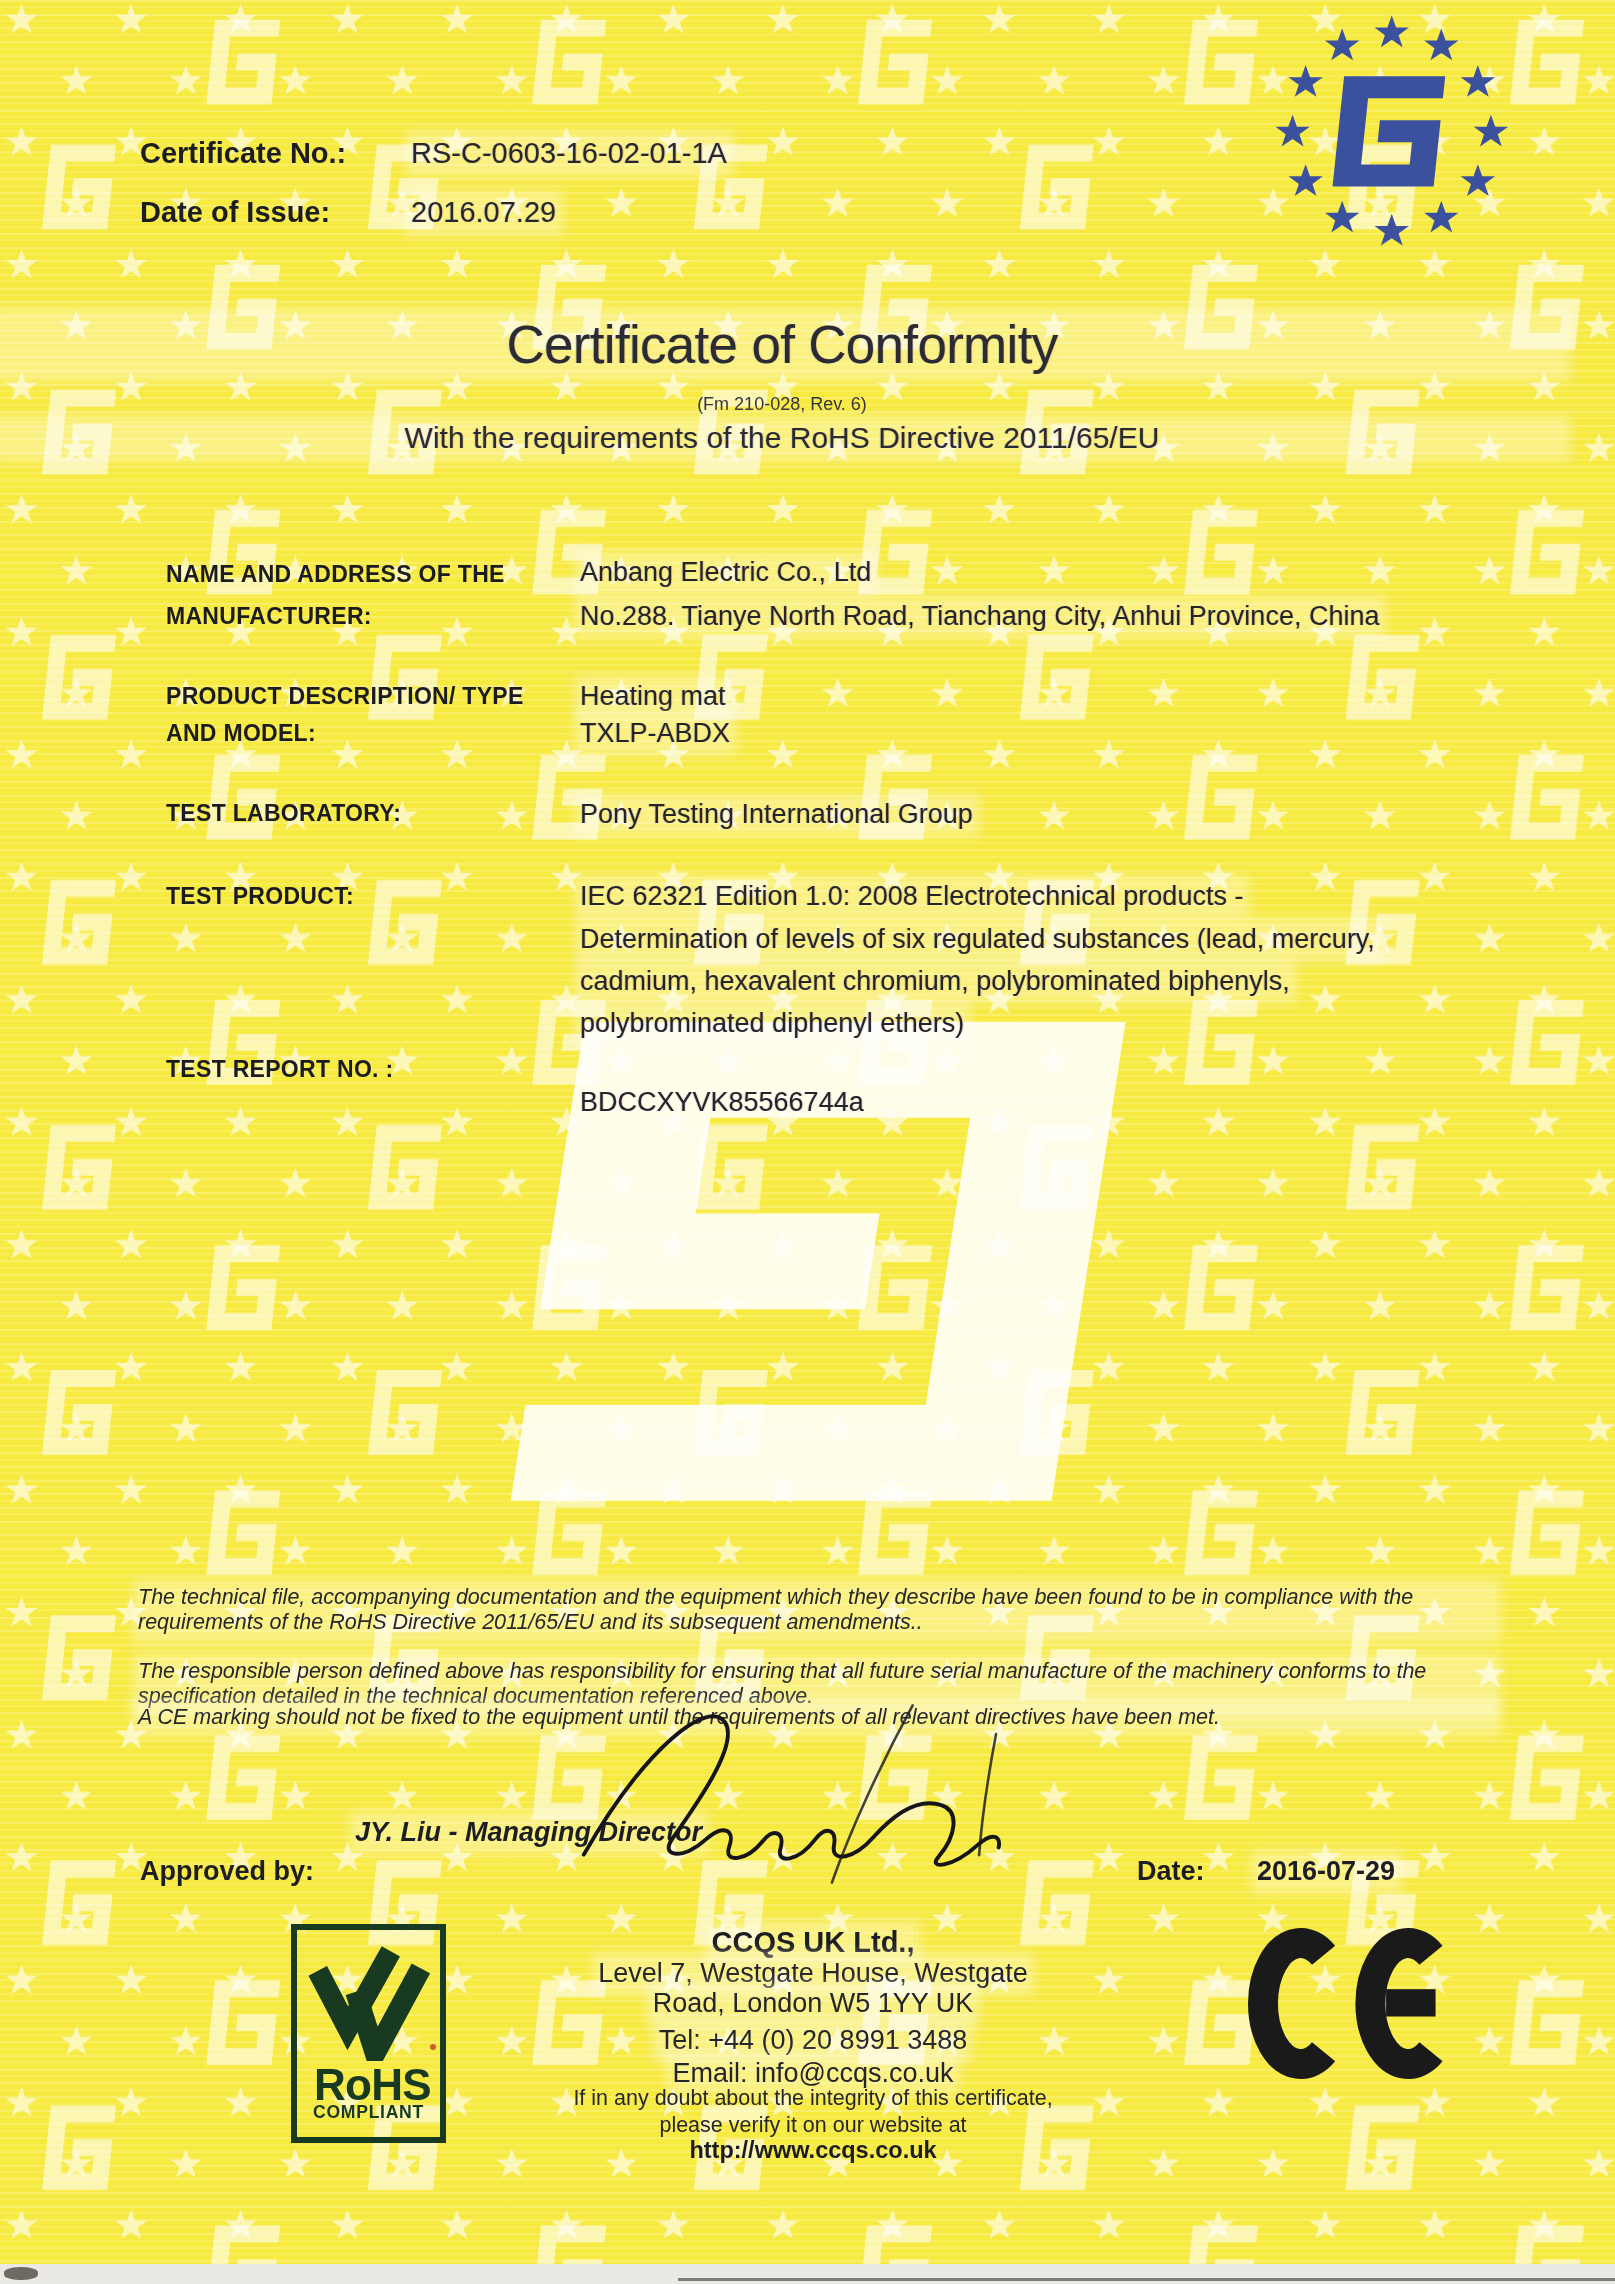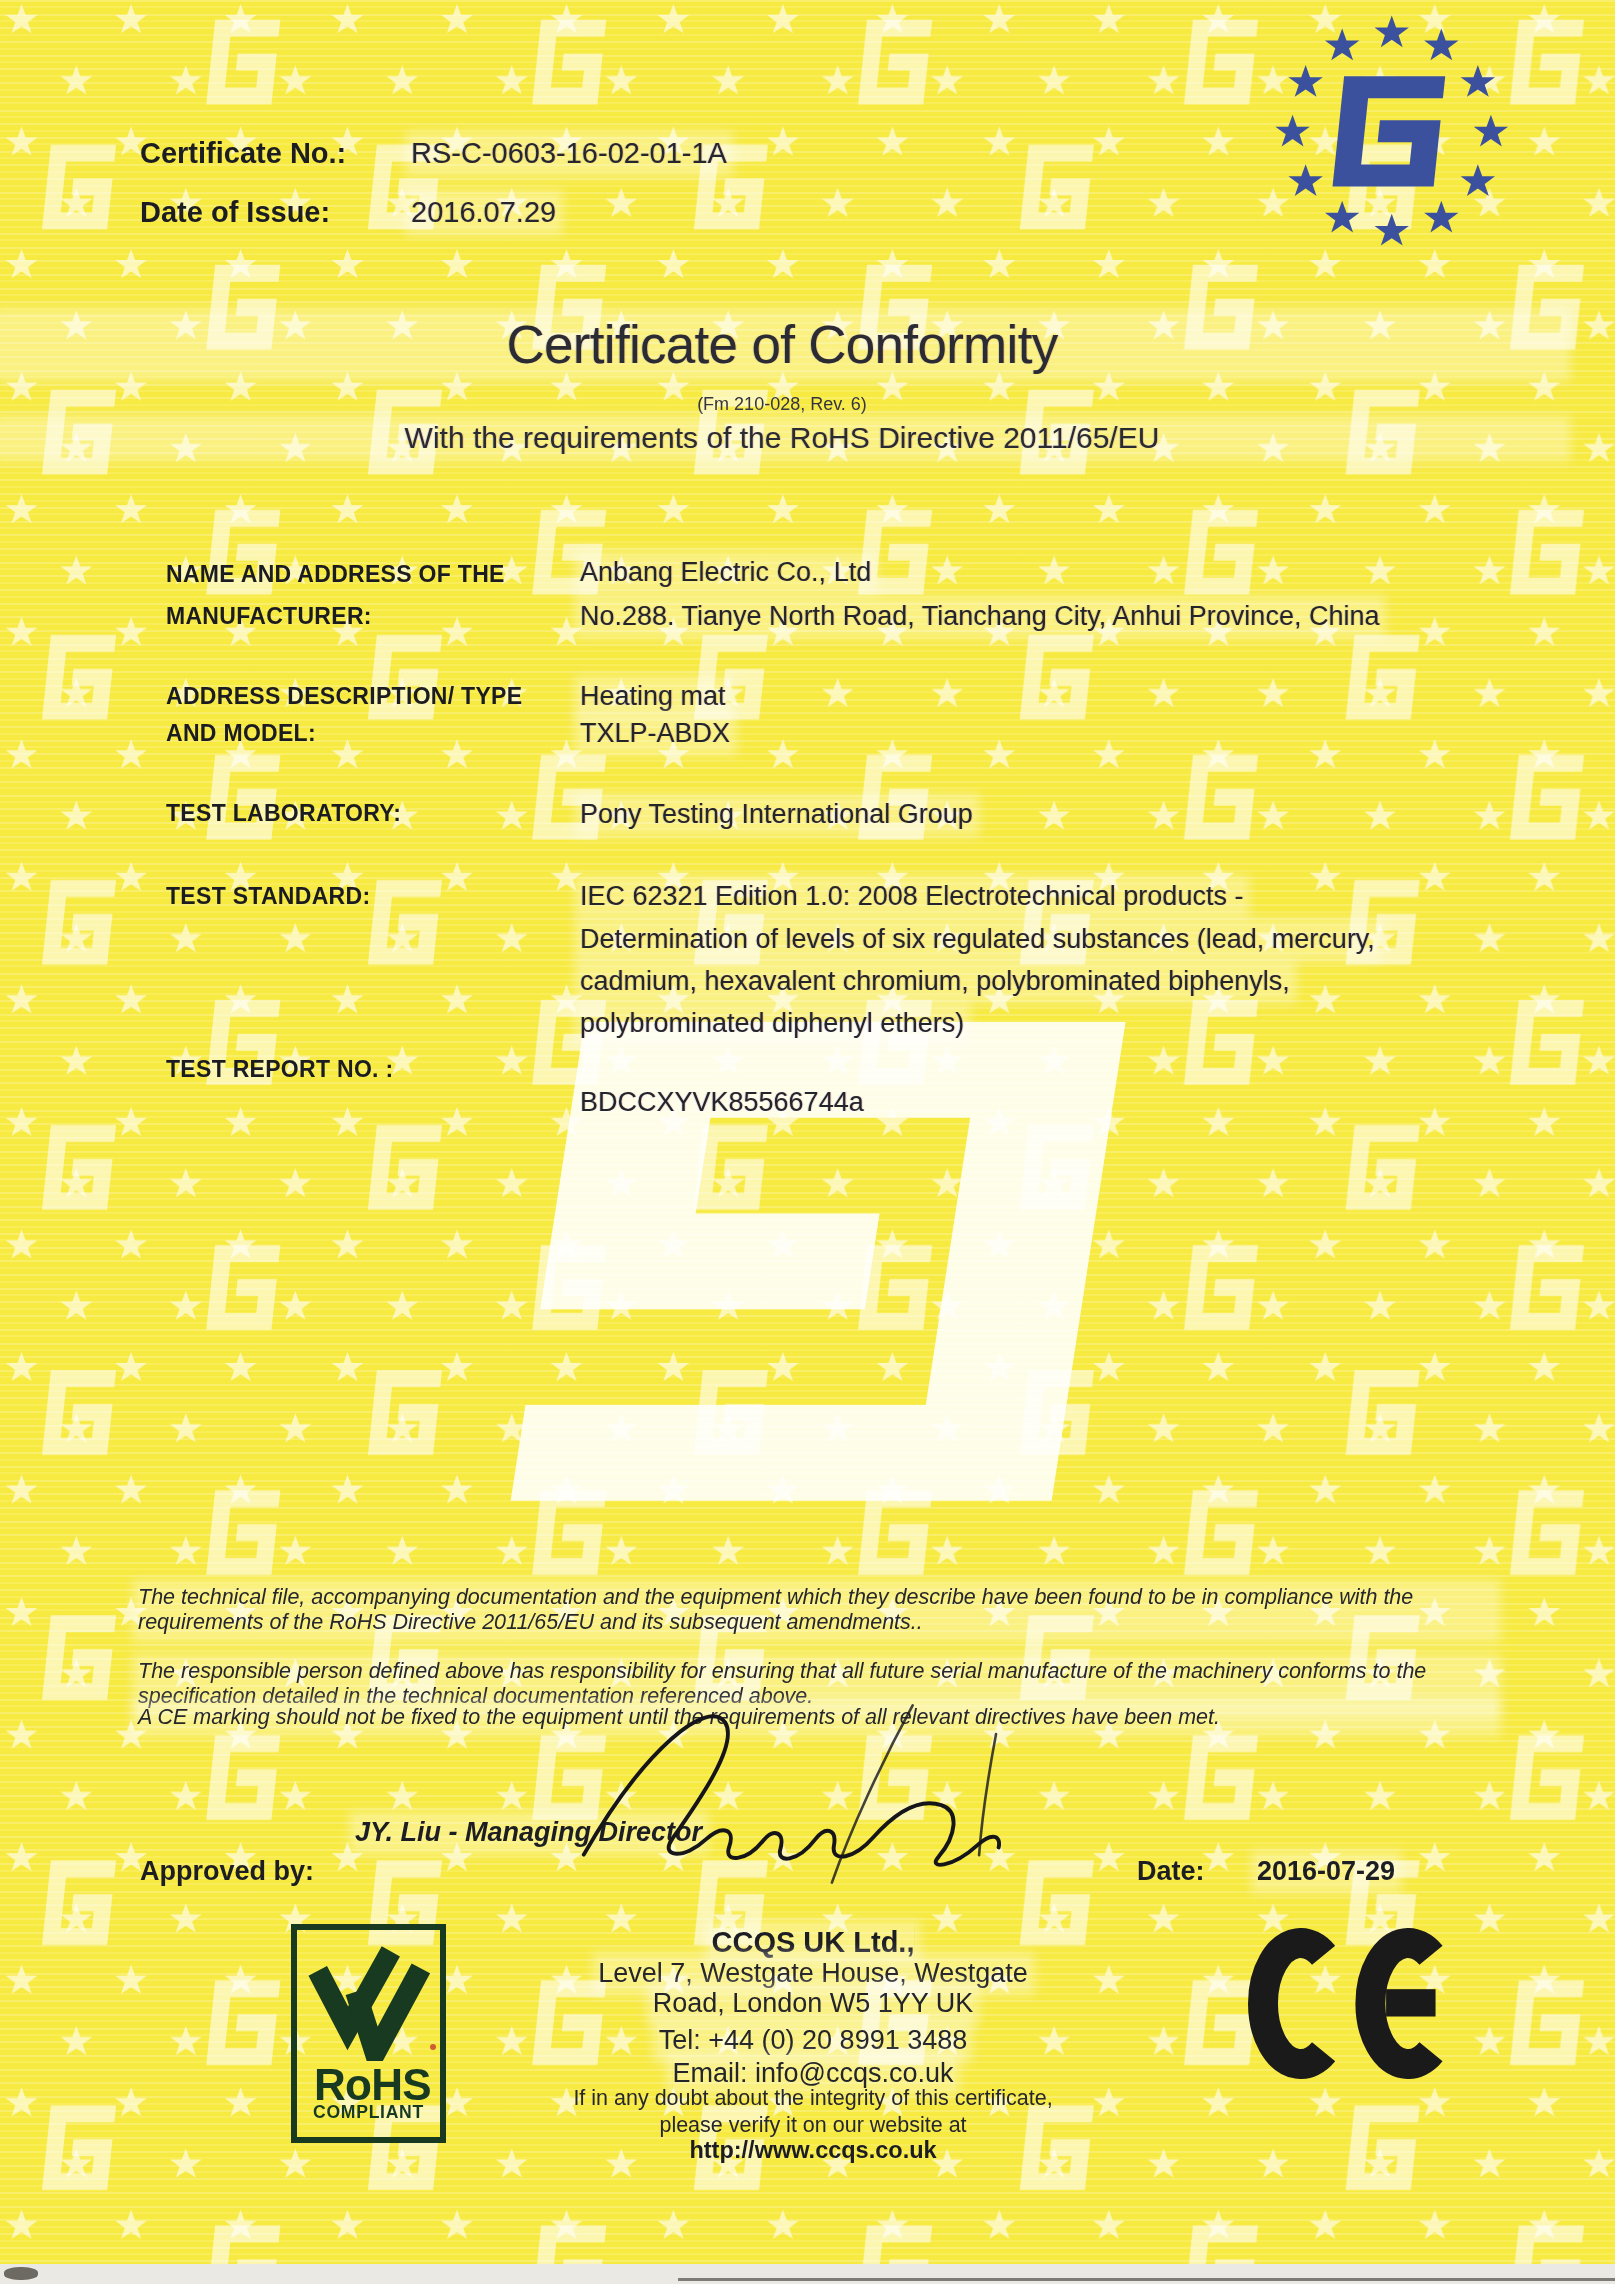--- a/index.html
+++ b/index.html
@@ -115,29 +115,29 @@
 
   <div class="ctr title halo fringe" style="top:314px;">Certificate of Conformity</div>
   <div class="ctr formref" style="top:394px;">(Fm 210-028, Rev. 6)</div>
   <div class="ctr subtitle halo fringe" style="top:421px;">With the requirements of the RoHS Directive 2011/65/EU</div>
 
   <span class="tx lab" style="left:166px;top:561px;">NAME AND ADDRESS OF THE</span>
   <span class="tx lab" style="left:166px;top:603px;">MANUFACTURER:</span>
   <span class="tx val halo fringe" style="left:580px;top:557px;">Anbang Electric Co., Ltd</span>
   <span class="tx val halo fringe" style="left:580px;top:601px;">No.288. Tianye North Road, Tianchang City, Anhui Province, China</span>
 
-  <span class="tx lab" style="left:166px;top:683px;">ADDRESS DESCRIPTION/ TYPE</span>
+  <span class="tx lab" style="left:166px;top:683px;">PRODUCT DESCRIPTION/ TYPE</span>
   <span class="tx lab" style="left:166px;top:720px;">AND MODEL:</span>
   <span class="tx val halo fringe" style="left:580px;top:681px;">Heating mat</span>
   <span class="tx val halo fringe" style="left:580px;top:718px;">TXLP-ABDX</span>
 
   <span class="tx lab" style="left:166px;top:800px;">TEST LABORATORY:</span>
   <span class="tx val halo fringe" style="left:580px;top:799px;">Pony Testing International Group</span>
 
-  <span class="tx lab" style="left:166px;top:883px;">TEST STANDARD:</span>
+  <span class="tx lab" style="left:166px;top:883px;">TEST PRODUCT:</span>
   <span class="tx val halo fringe" style="left:580px;top:881px;">IEC 62321 Edition 1.0: 2008 Electrotechnical products -</span>
   <span class="tx val halo fringe" style="left:580px;top:924px;">Determination of levels of six regulated substances (lead, mercury,</span>
   <span class="tx val halo fringe" style="left:580px;top:966px;">cadmium, hexavalent chromium, polybrominated biphenyls,</span>
   <span class="tx val halo fringe" style="left:580px;top:1008px;">polybrominated diphenyl ethers)</span>
 
   <span class="tx lab" style="left:166px;top:1056px;">TEST REPORT NO.  :</span>
   <span class="tx val fringe" style="left:580px;top:1087px;">BDCCXYVK85566744a</span>
 
   <div class="legal halo" style="top:1585px;">The technical file, accompanying documentation and the equipment which they describe have been found to be in compliance with the requirements of the RoHS Directive 2011/65/EU and its subsequent amendments..</div>
   <div class="legal halo" style="top:1647px;margin-top:12px;">The responsible person defined above has responsibility for ensuring that all future serial manufacture of the machinery conforms to the specification detailed in the technical documentation referenced above.</div>

